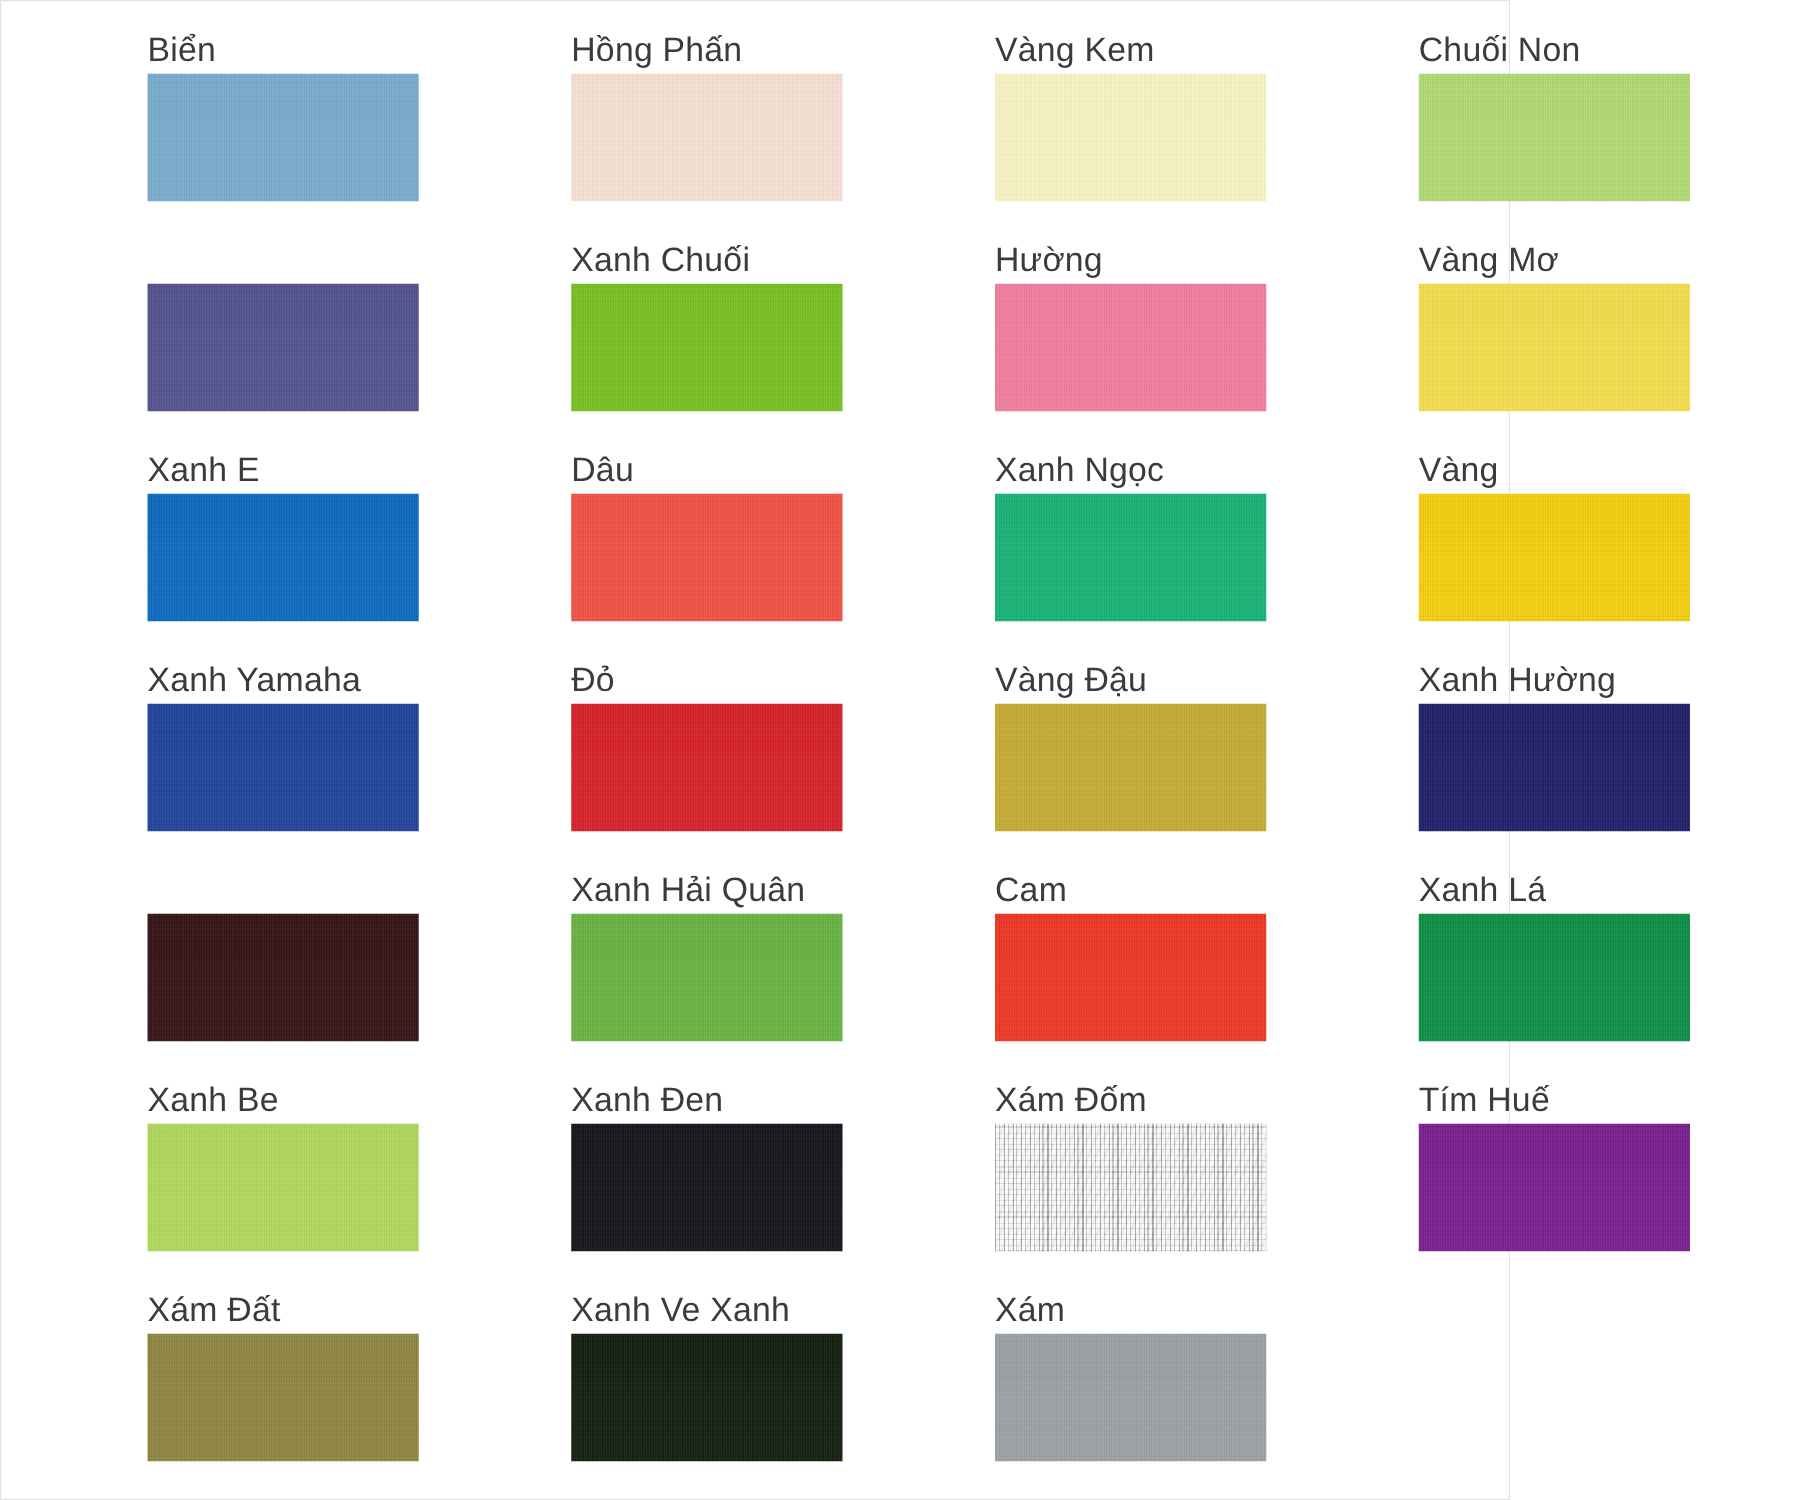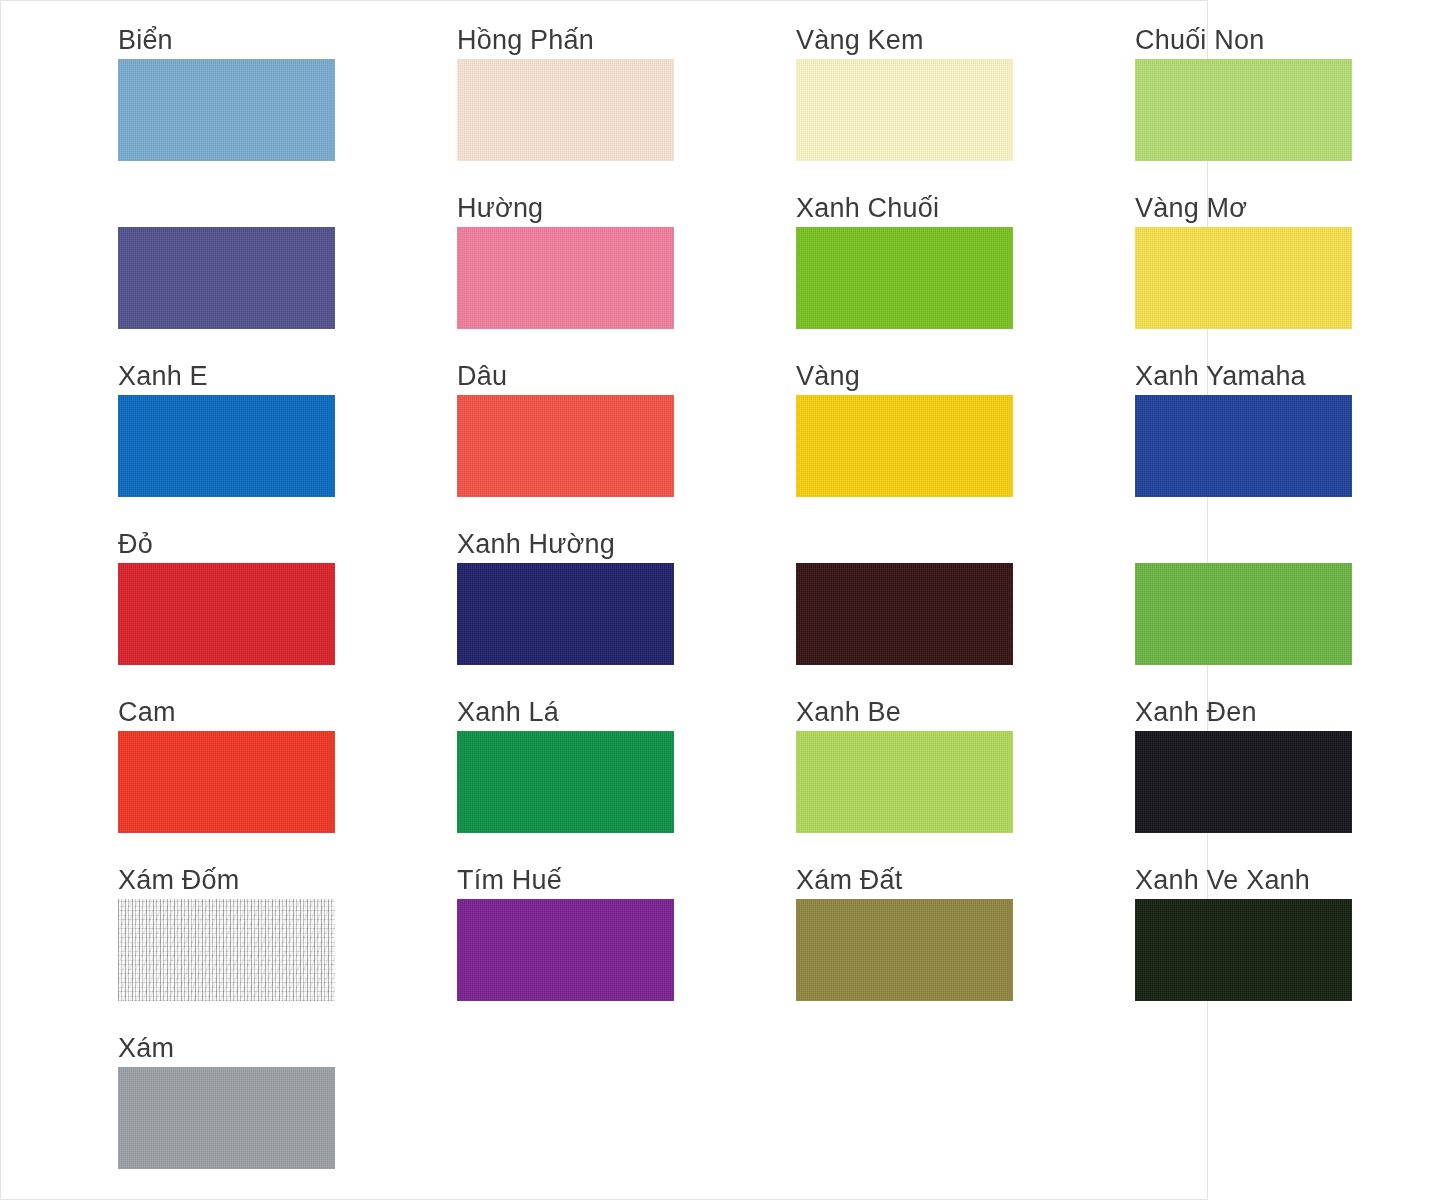--- a/index.html
+++ b/index.html
@@ -103,59 +103,68 @@
         <div class="swatch" style="background-color: rgb(248, 243, 196);"></div>
       </div>
       <div class="cell">
         <div class="swatch-label">Chuối Non</div>
         <div class="swatch" style="background-color: rgb(178, 219, 114);"></div>
       </div>
       <div class="cell">
         <div class="swatch" style="background-color: rgb(81, 80, 140);"></div>
       </div>
       <div class="cell">
+        <div class="swatch-label">Xanh Chuối</div>
+        <div class="swatch" style="background-color: rgb(120, 193, 33);"></div>
+      </div>
+      <div class="cell">
         <div class="swatch-label">Hường</div>
         <div class="swatch" style="background-color: rgb(239, 125, 156);"></div>
       </div>
       <div class="cell">
-        <div class="swatch-label">Xanh Chuối</div>
-        <div class="swatch" style="background-color: rgb(120, 193, 33);"></div>
-      </div>
-      <div class="cell">
         <div class="swatch-label">Vàng Mơ</div>
         <div class="swatch" style="background-color: rgb(244, 222, 77);"></div>
       </div>
       <div class="cell">
         <div class="swatch-label">Xanh E</div>
         <div class="swatch" style="background-color: rgb(10, 105, 189);"></div>
       </div>
       <div class="cell">
         <div class="swatch-label">Dâu</div>
         <div class="swatch" style="background-color: rgb(241, 82, 69);"></div>
       </div>
       <div class="cell">
+        <div class="swatch-label">Xanh Ngọc</div>
+        <div class="swatch" style="background-color: rgb(22, 178, 117);"></div>
+      </div>
+      <div class="cell">
         <div class="swatch-label">Vàng</div>
         <div class="swatch" style="background-color: rgb(245, 206, 16);"></div>
       </div>
       <div class="cell">
         <div class="swatch-label">Xanh Yamaha</div>
         <div class="swatch" style="background-color: rgb(31, 66, 154);"></div>
       </div>
       <div class="cell">
         <div class="swatch-label">Đỏ</div>
         <div class="swatch" style="background-color: rgb(217, 34, 43);"></div>
       </div>
       <div class="cell">
+        <div class="swatch-label">Vàng Đậu</div>
+        <div class="swatch" style="background-color: rgb(196, 171, 51);"></div>
+      </div>
+      <div class="cell">
         <div class="swatch-label">Xanh Hường</div>
         <div class="swatch" style="background-color: rgb(32, 32, 106);"></div>
       </div>
       <div class="cell">
         <div class="swatch" style="background-color: rgb(52, 18, 18);"></div>
       </div>
       <div class="cell">
+        <div class="swatch-label">Xanh Hải Quân</div>
         <div class="swatch" style="background-color: rgb(105, 180, 67);"></div>
       </div>
       <div class="cell">
         <div class="swatch-label">Cam</div>
         <div class="swatch" style="background-color: rgb(237, 54, 36);"></div>
       </div>
       <div class="cell">
         <div class="swatch-label">Xanh Lá</div>
         <div class="swatch" style="background-color: rgb(13, 144, 70);"></div>
       </div>

